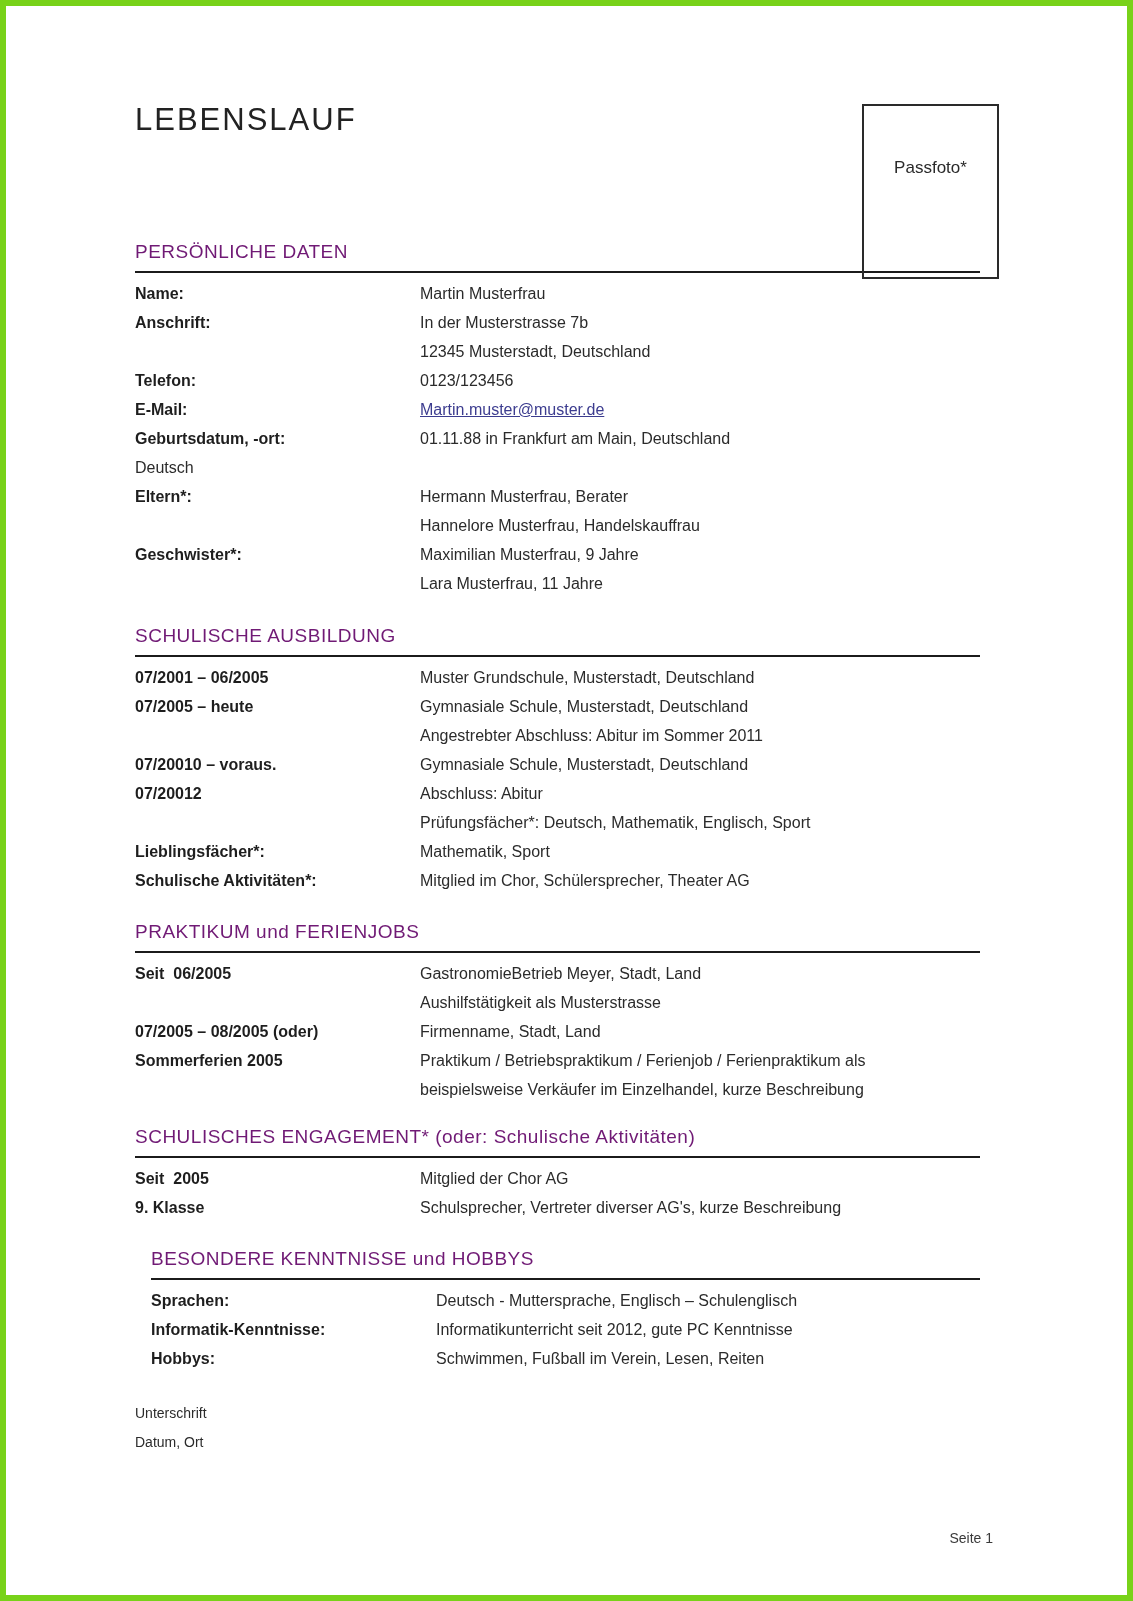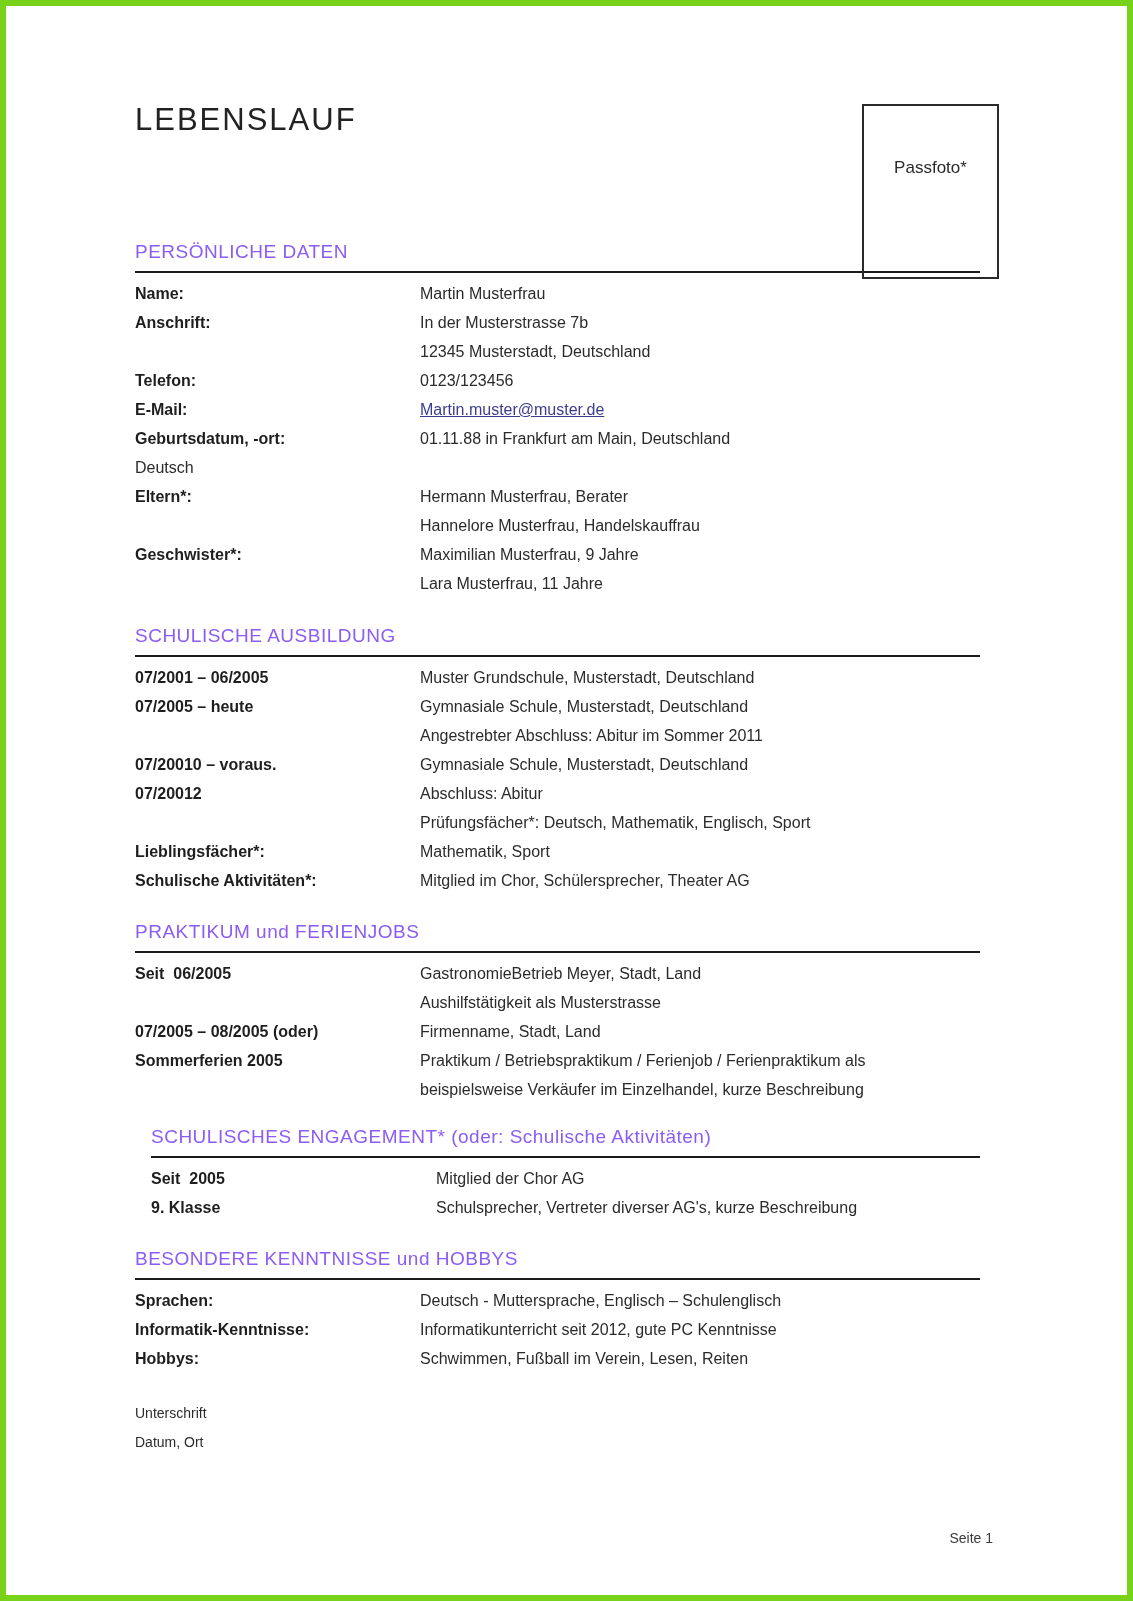--- a/index.html
+++ b/index.html
@@ -37,41 +37,41 @@
     padding-top: 52px;
     font-size: 17px;
     color: #2a2a2a;
     margin-top: 16px;
   }
   .section { margin: 0; }
   .sec-title {
     font-size: 19px;
     font-weight: 400;
     letter-spacing: 0.5px;
-    color: #8b5cf6;
+    color: #701a75;
   }
   .rule {
     border-bottom: 2px solid #1b1b1b;
     margin-top: 8px;
     margin-bottom: 6px;
   }
   .row {
     display: grid;
     grid-template-columns: 285px 1fr;
     min-height: 29px;
     line-height: 29px;
     font-size: 16px;
   }
   .row .label { font-weight: 700; color: #1e1e1e; }
   .row .value { font-weight: 400; color: #2b2b2b; }
   .m-personal   { margin-top: 103px; }
   .m-education  { margin-top: 27px; }
   .m-praktikum  { margin-top: 26px; }
-  .m-engagement { margin-top: 22px; margin-left: 16px; }
-  .m-kenntnisse { margin-top: 26px; }
+  .m-engagement { margin-top: 22px; }
+  .m-kenntnisse { margin-top: 26px; margin-left: 16px; }
   .link {
     color: #3c3c8f;
     text-decoration: underline;
     cursor: pointer;
   }
   .footer { margin-top: 26px; }
   .footer .foot-line {
     font-size: 14px;
     line-height: 29px;
     color: #2b2b2b;

